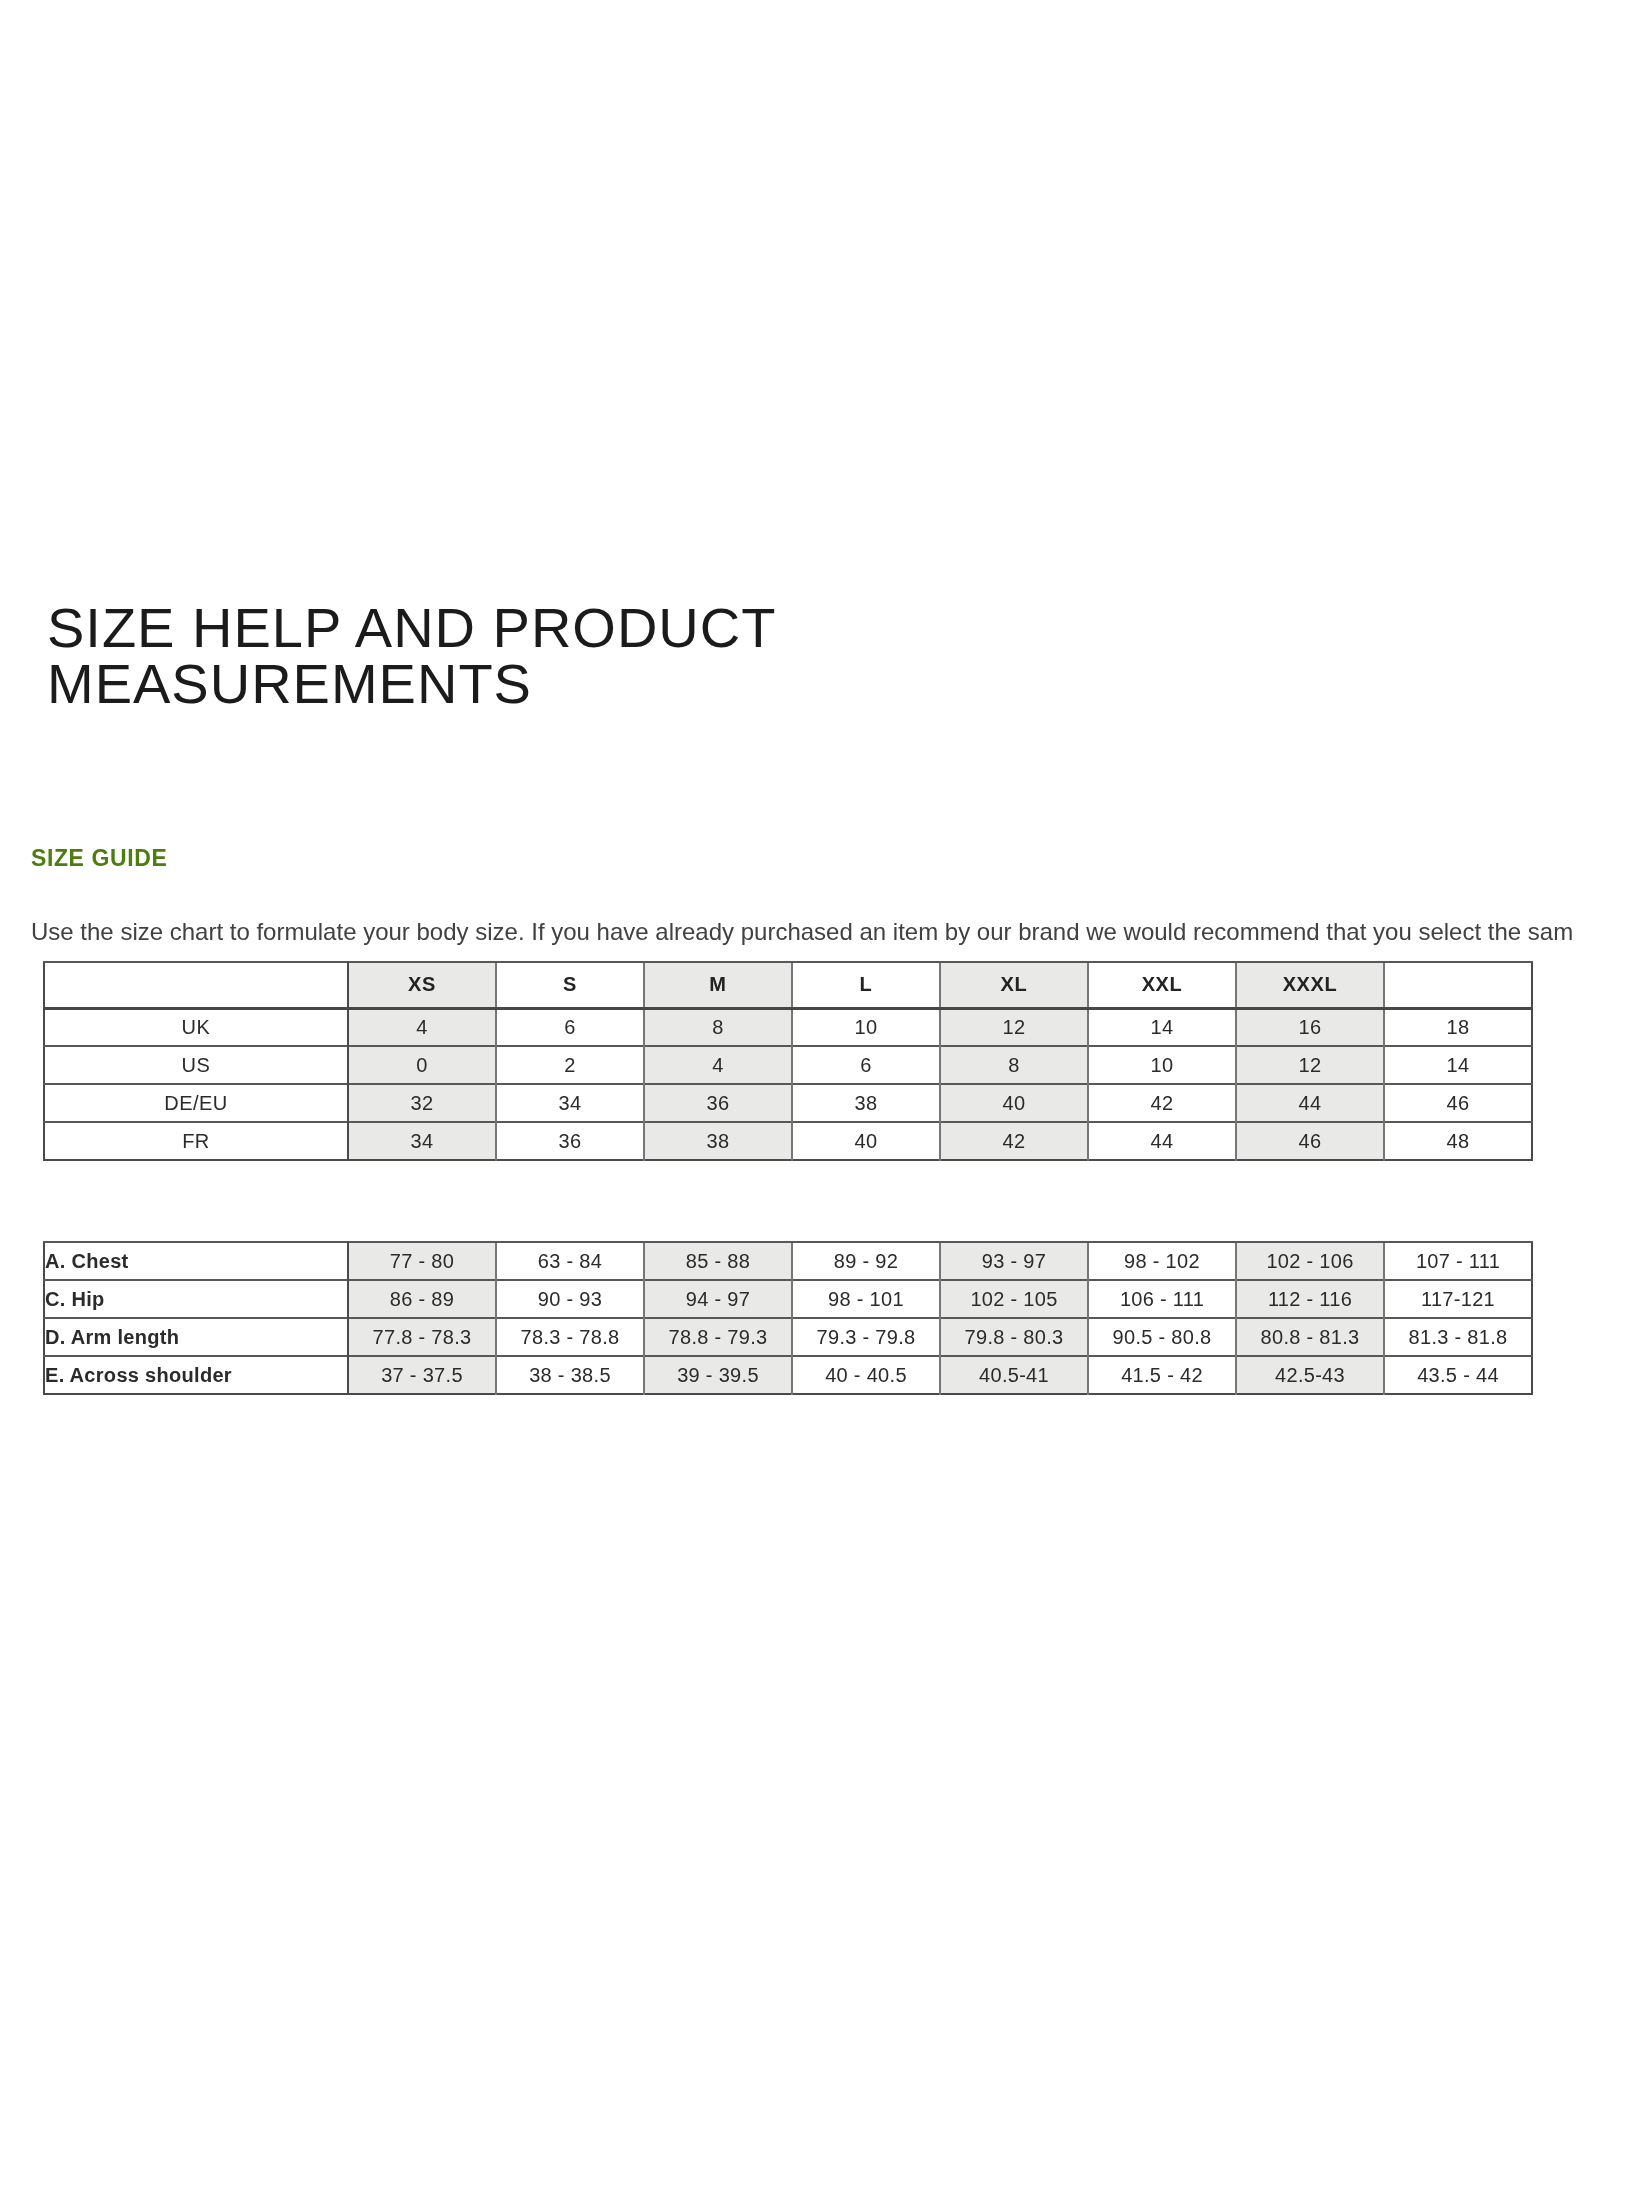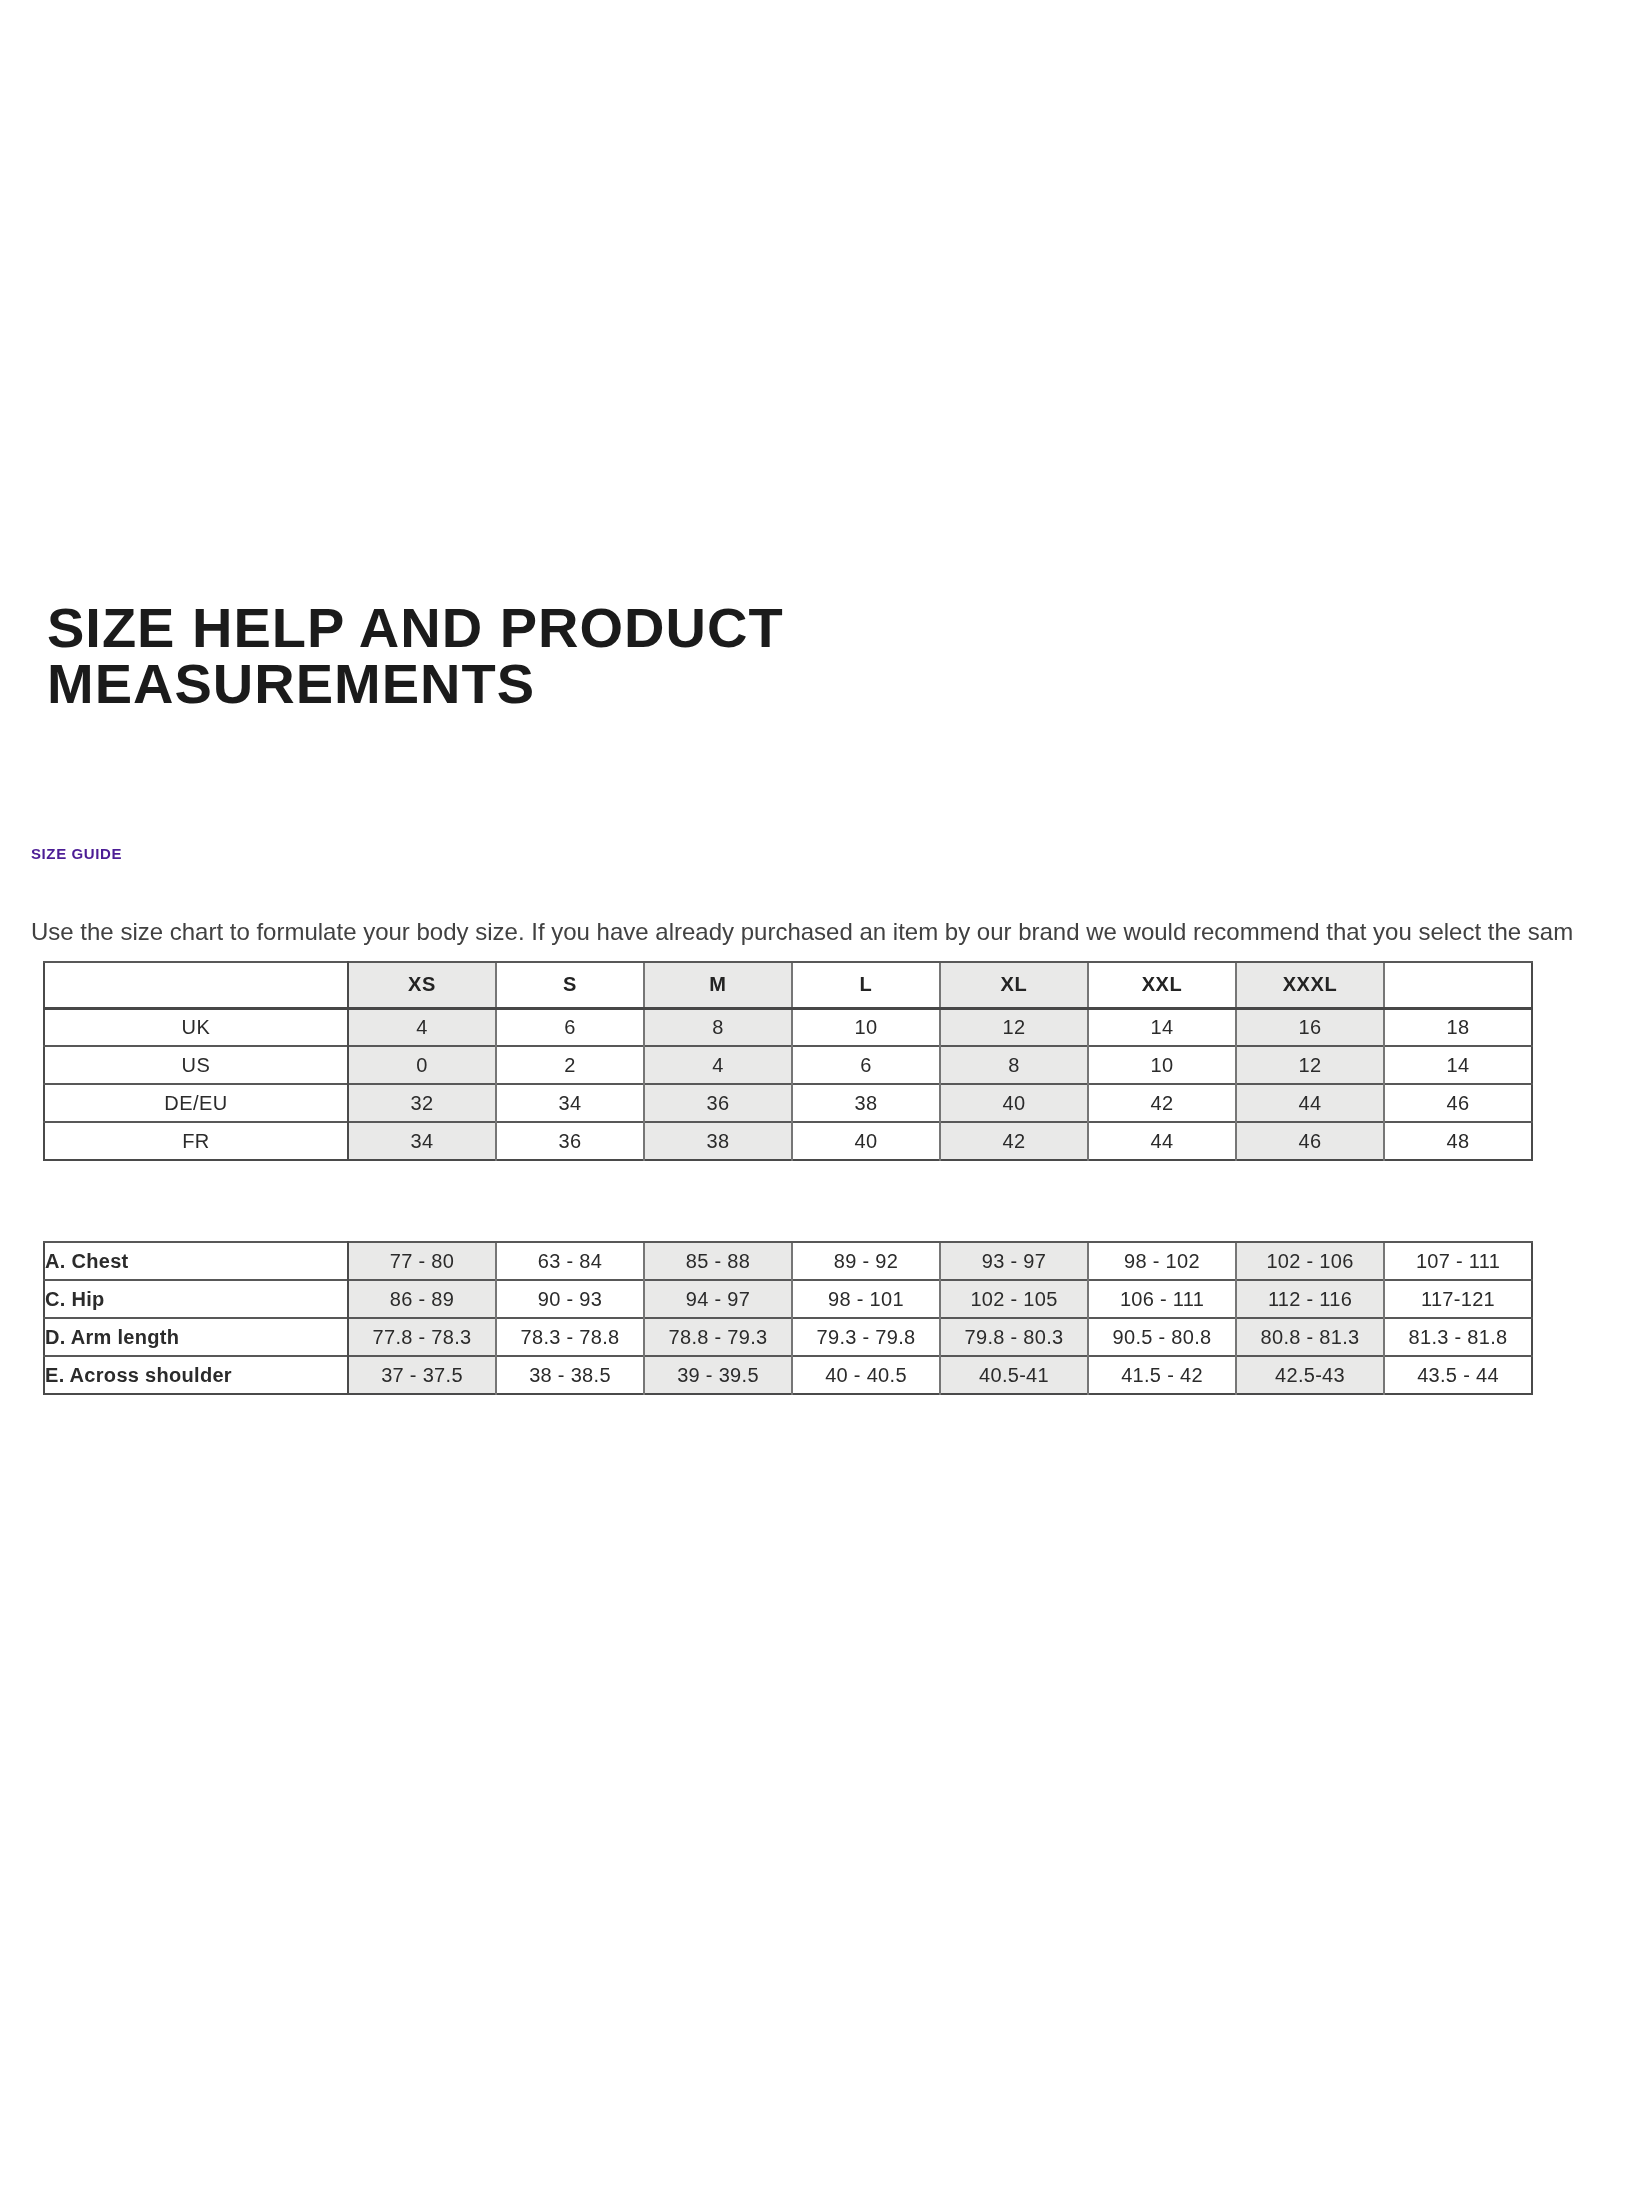--- a/index.html
+++ b/index.html
@@ -6,26 +6,26 @@
   html, body { background: #ffffff; }
   body {
     width: 1650px; height: 2199px;
     font-family: "Liberation Sans", sans-serif;
     position: relative; overflow: hidden;
   }
   .page { position: absolute; inset: 0; background: #fff; }
 
   .page-title {
     position: absolute; left: 47px; top: 600px; width: 870px;
-    font-size: 56px; line-height: 56px; font-weight: 700;
+    font-size: 56px; line-height: 56px; font-weight: 400;
     letter-spacing: 1px; color: #1b1b1b; text-transform: uppercase;
   }
   .section-heading {
     position: absolute; left: 31px; top: 845px;
-    font-size: 15px; font-weight: 700; letter-spacing: 0.6px; color: #4c1d95;
+    font-size: 23px; font-weight: 700; letter-spacing: 0.6px; color: #4d7c0f;
   }
   .intro-text {
     position: absolute; left: 31px; top: 888px; width: 1619px;
     font-size: 24px; line-height: 32px; font-weight: 400; color: #414141;
     white-space: nowrap; overflow: hidden; margin-top: 28px;
   }
 
   table.size-grid {
     position: absolute; left: 43px;
     border-collapse: collapse; table-layout: fixed;

